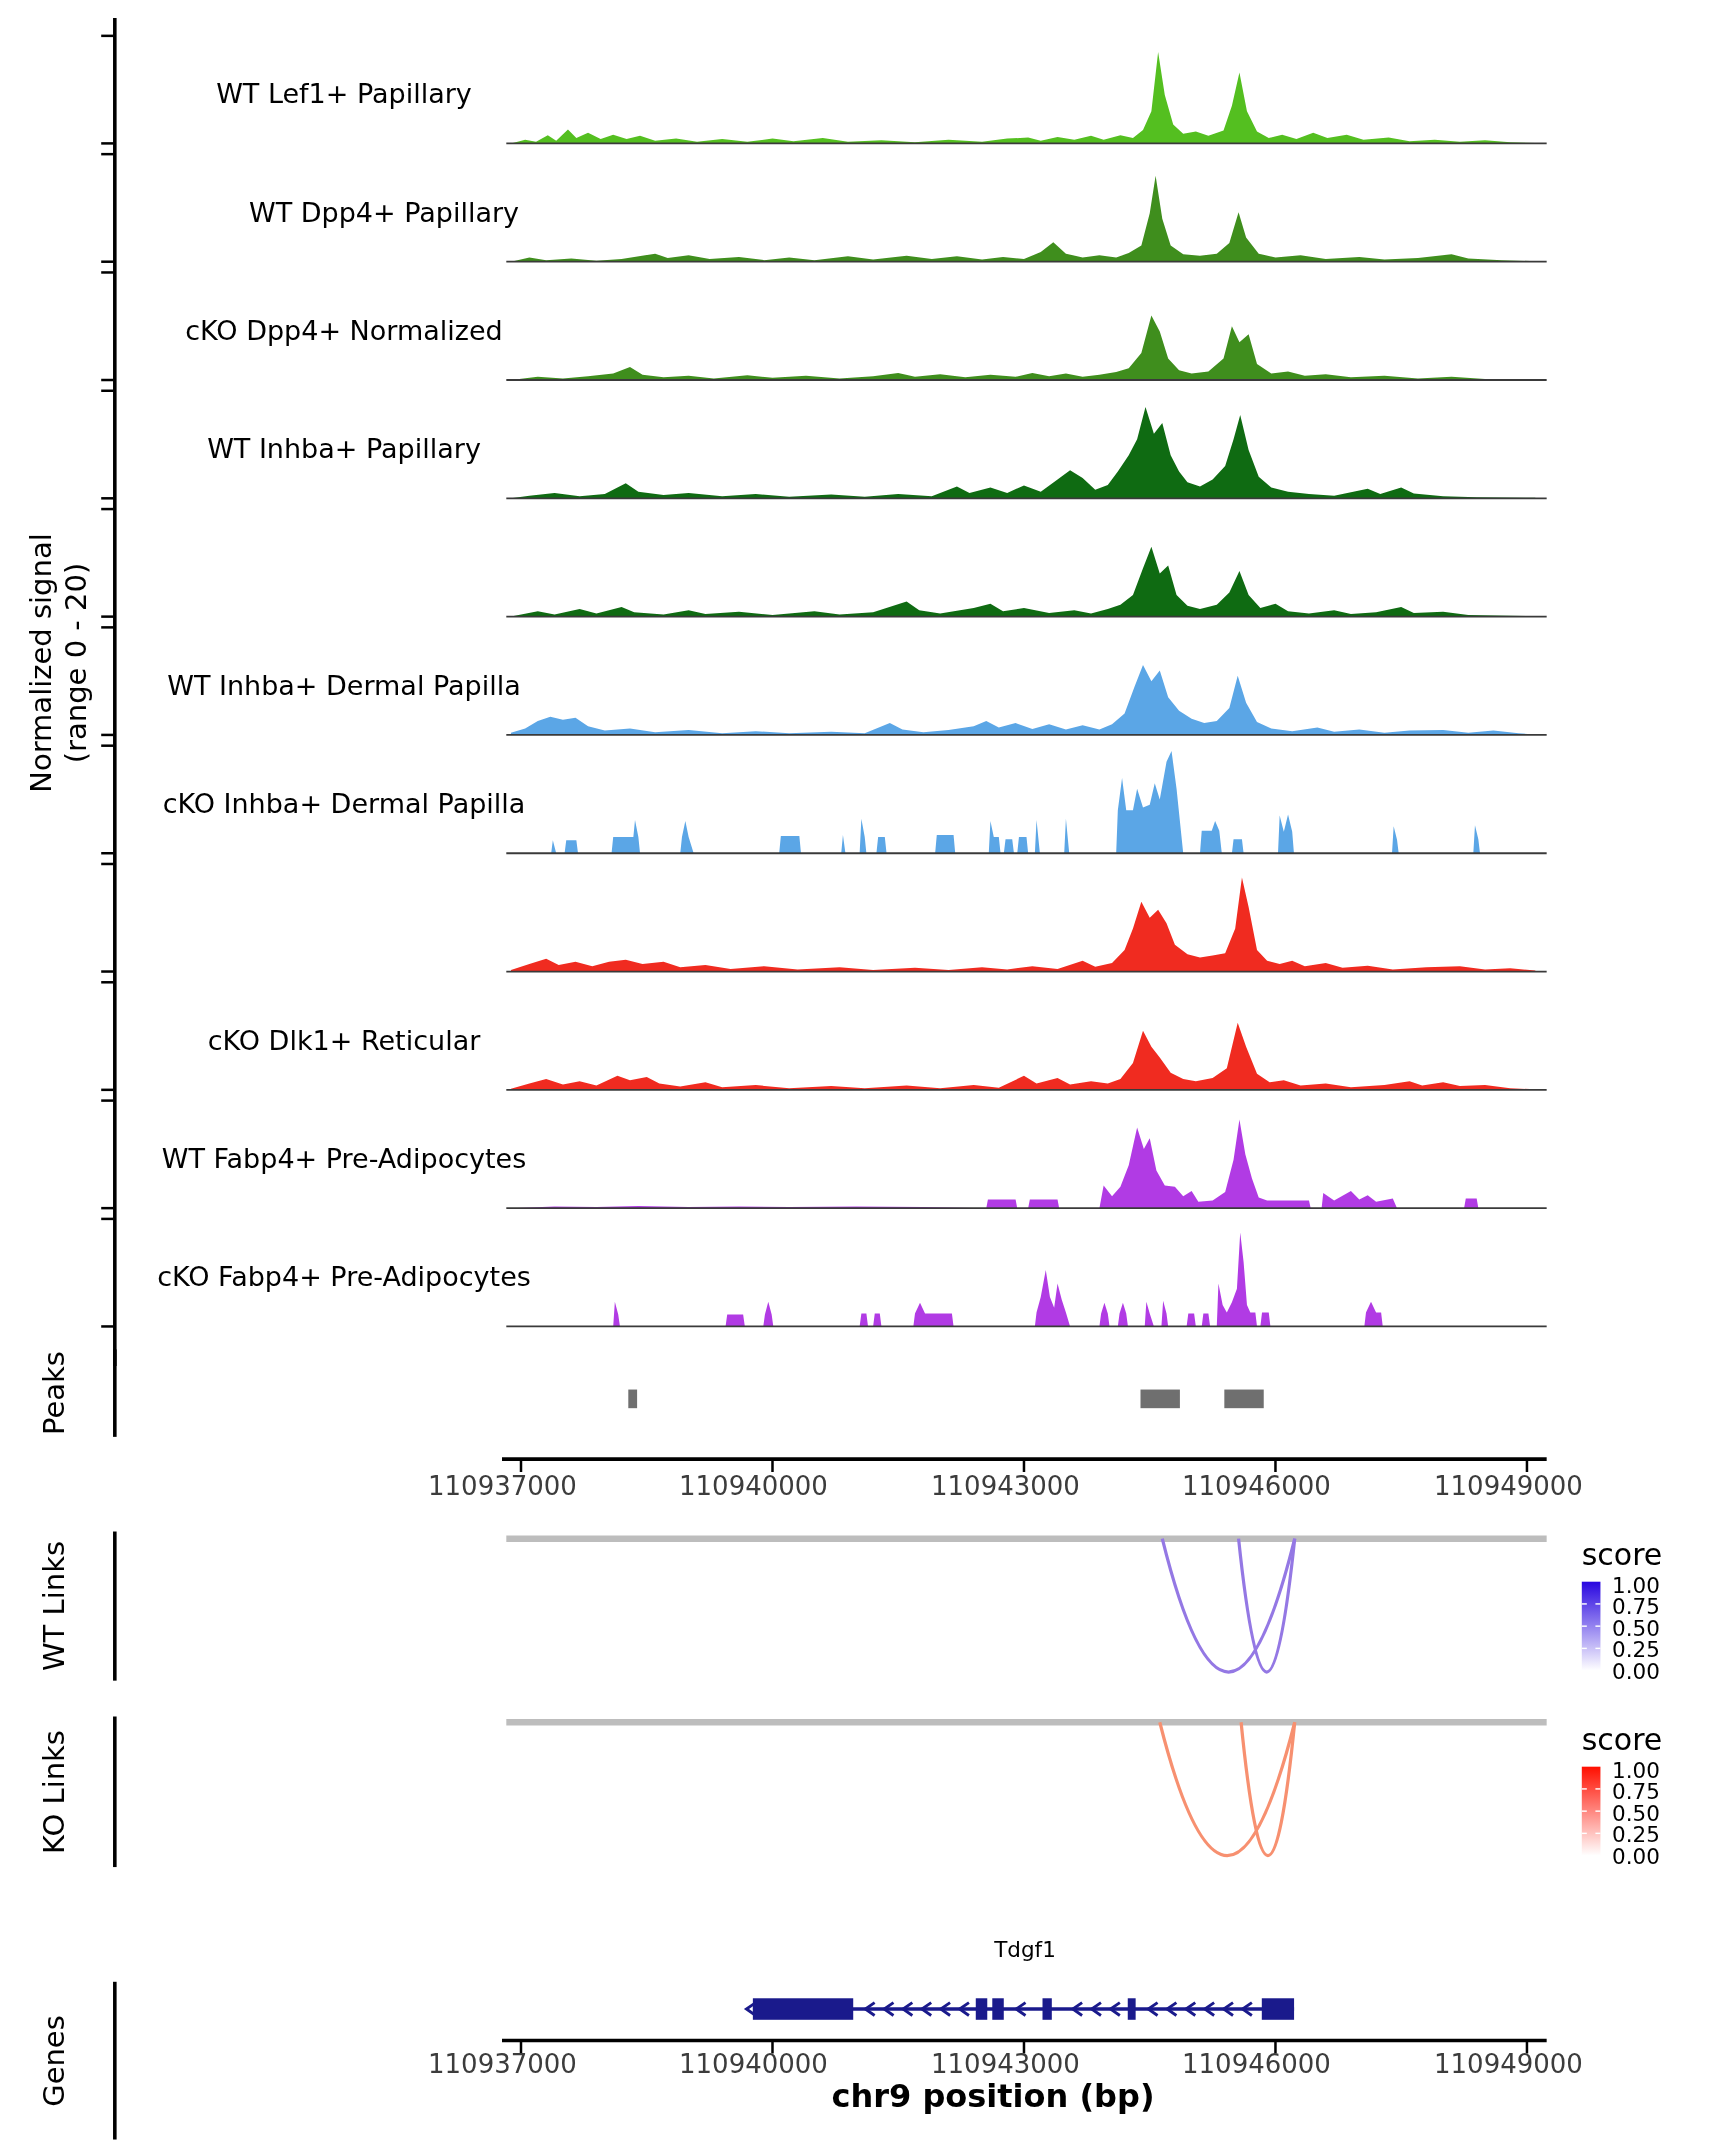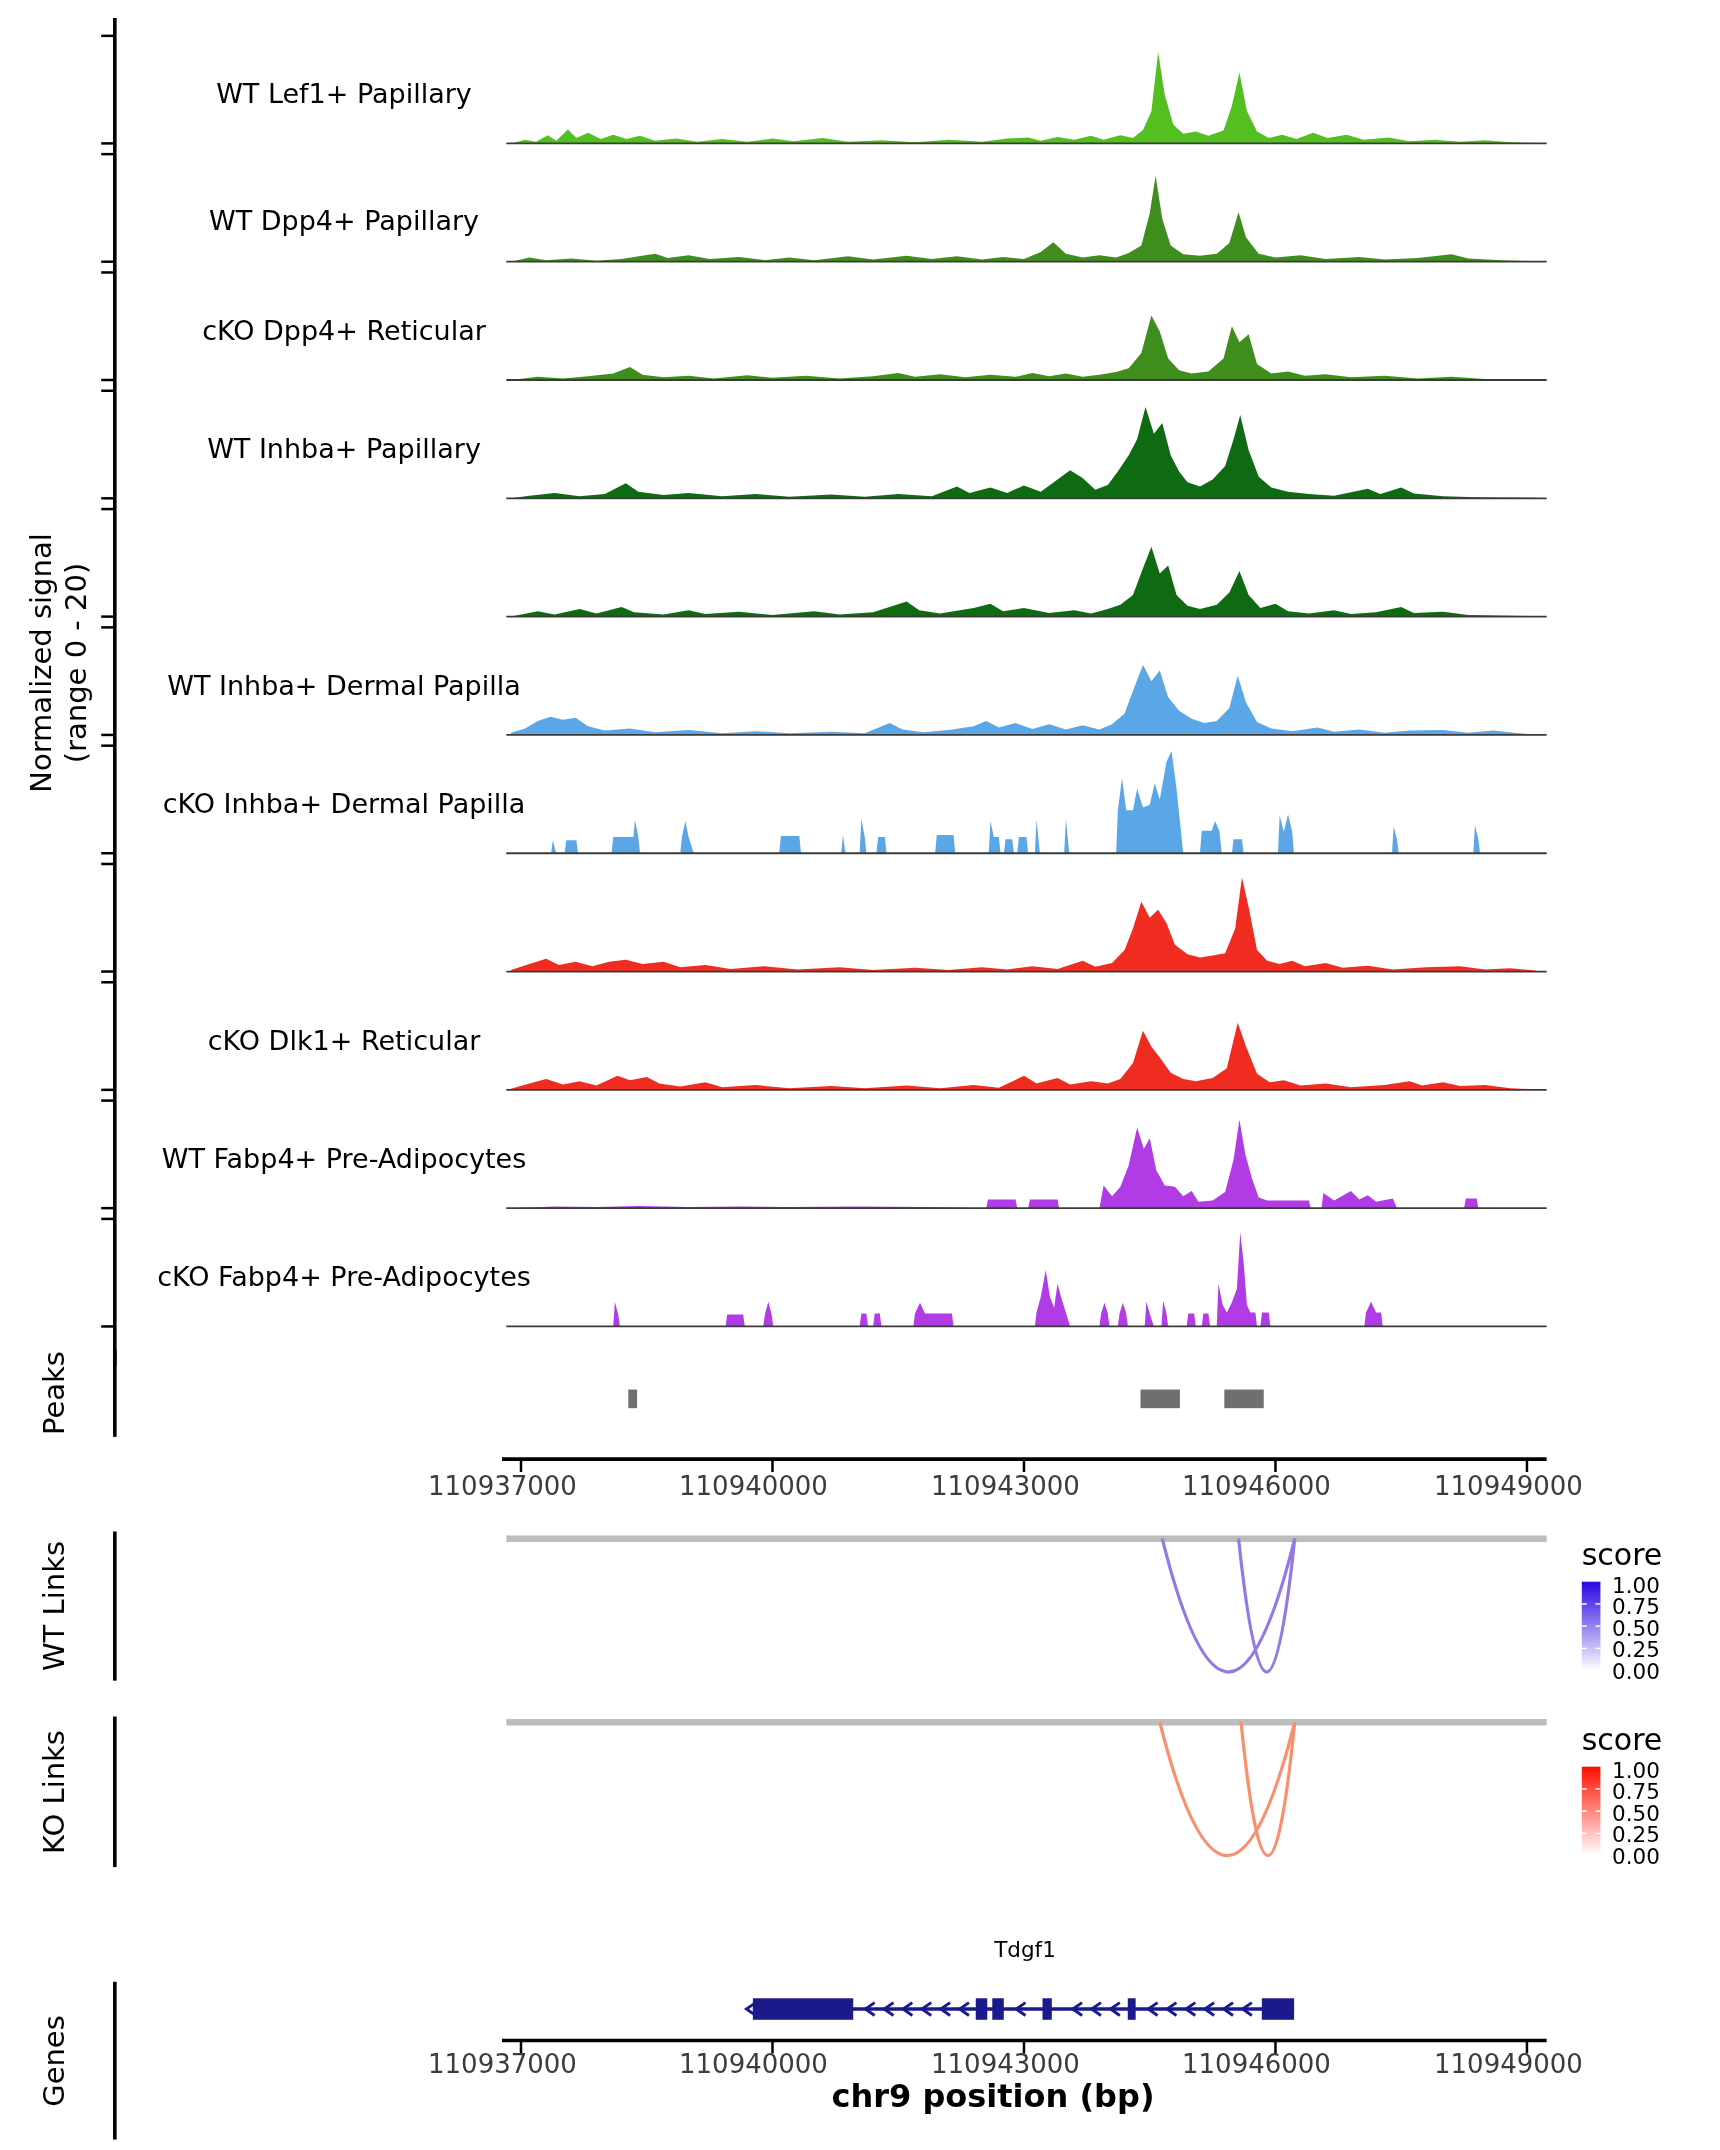--- a/index.html
+++ b/index.html
@@ -143,22 +143,22 @@
     </svg>
 
   <div class="lbl vlabel" style="left:-138px;top:647px;width:358px;height:32px;font-size:29px;">Normalized signal</div>
   <div class="lbl vlabel" style="left:-103px;top:647px;width:358px;height:32px;font-size:29px;">(range 0 - 20)</div>
   <div class="lbl vlabel" style="left:-54px;top:1377px;width:215px;height:32px;font-size:29px;">Peaks</div>
   <div class="lbl vlabel" style="left:-54px;top:1590px;width:215px;height:32px;font-size:29px;">WT Links</div>
   <div class="lbl vlabel" style="left:-54px;top:1776px;width:215px;height:32px;font-size:29px;">KO Links</div>
   <div class="lbl vlabel" style="left:-54px;top:2045px;width:215px;height:32px;font-size:29px;">Genes</div>
 
   <div class="lbl track-label" style="top:77px;">WT Lef1+ Papillary</div>
-  <div class="lbl track-label" style="top:204px;">WT Dpp4+ Papillary</div>
-  <div class="lbl track-label" style="top:314px;">cKO Dpp4+ Reticular</div>
+  <div class="lbl track-label" style="top:196px;padding-left:40px;">WT Dpp4+ Papillary</div>
+  <div class="lbl track-label" style="top:314px;">cKO Dpp4+ Normalized</div>
   <div class="lbl track-label" style="top:432px;">WT Inhba+ Papillary</div>
   <div class="lbl track-label" style="top:669px;">WT Inhba+ Dermal Papilla</div>
   <div class="lbl track-label" style="top:787px;">cKO Inhba+ Dermal Papilla</div>
   <div class="lbl track-label" style="top:1024px;">cKO Dlk1+ Reticular</div>
   <div class="lbl track-label" style="top:1142px;">WT Fabp4+ Pre-Adipocytes</div>
   <div class="lbl track-label" style="top:1260px;">cKO Fabp4+ Pre-Adipocytes</div>
 
   <div class="lbl tick-label" style="left:428px;top:1471px;">110937000</div>
   <div class="lbl tick-label" style="left:679px;top:1471px;">110940000</div>
   <div class="lbl tick-label" style="left:931px;top:1471px;">110943000</div>

